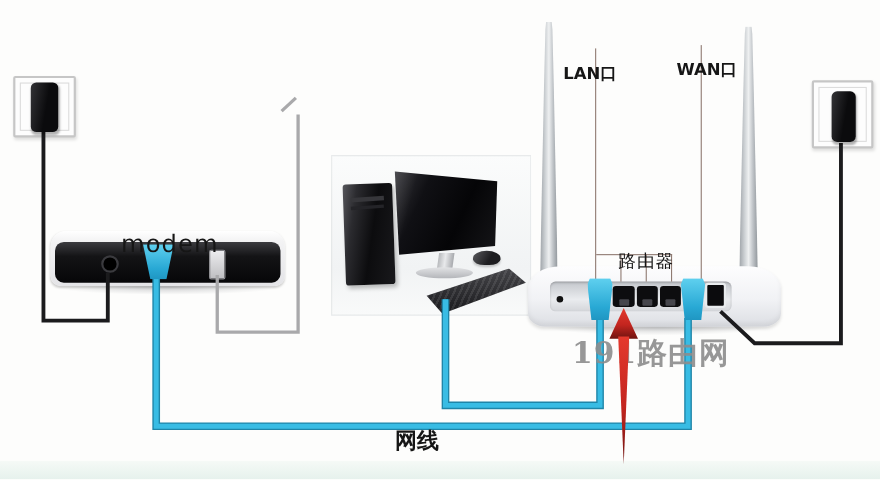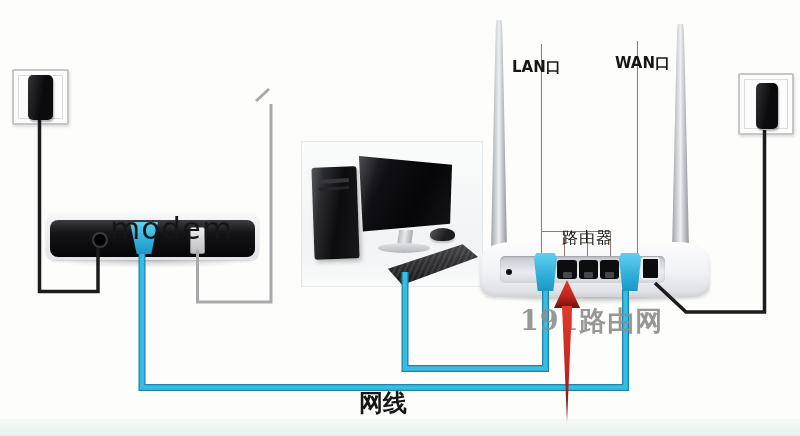--- a/index.html
+++ b/index.html
@@ -104,25 +104,25 @@
   
   .eth-plug{clip-path:polygon(10% 0,90% 0,100% 14%,84% 100%,16% 100%,0 14%);
     background:linear-gradient(180deg,#5fd0ef,#28a8d4 70%,#1f96c2);}
   .plug-lan{left:534px;top:253px;width:23px;height:38px;}
   .plug-wan{left:619px;top:253px;width:22px;height:38px;}
   .plug-modem{left:130px;top:222px;width:28px;height:32px;
     clip-path:polygon(0 0,100% 0,76% 100%,24% 100%);}
 
   
   .lbl{color:var(--text-dark,#161616);white-space:nowrap;margin-top:34px;}
-  .lbl-modem{left:110px;top:176px;font-size:31px;letter-spacing:1px;}
+  .lbl-modem{left:110px;top:176px;font-size:22px;letter-spacing:1px;}
   .lbl-lan{left:512px;top:24px;font-size:15px;font-weight:bold;}
   .lbl-wan{left:615px;top:20px;font-size:15px;font-weight:bold;}
   .lbl-router{left:562px;top:194px;font-size:16px;font-weight:normal;letter-spacing:1px;}
-  .lbl-cable{left:359px;top:353px;font-size:24px;font-weight:bold;}
+  .lbl-cable{left:359px;top:353px;font-size:20px;font-weight:bold;}
   .watermark{left:520px;top:303px;font-size:27px;font-weight:600;letter-spacing:1px;
     color:var(--watermark-gray,#8d8d8d);opacity:.9;
     font-family:"DejaVu Serif","Liberation Serif",serif;white-space:nowrap;}
 
   .arrow-layer{left:552px;top:277px;width:30px;height:147px;pointer-events:none;}
 </style>
 </head>
 <body>
 
 <div id="stage">

